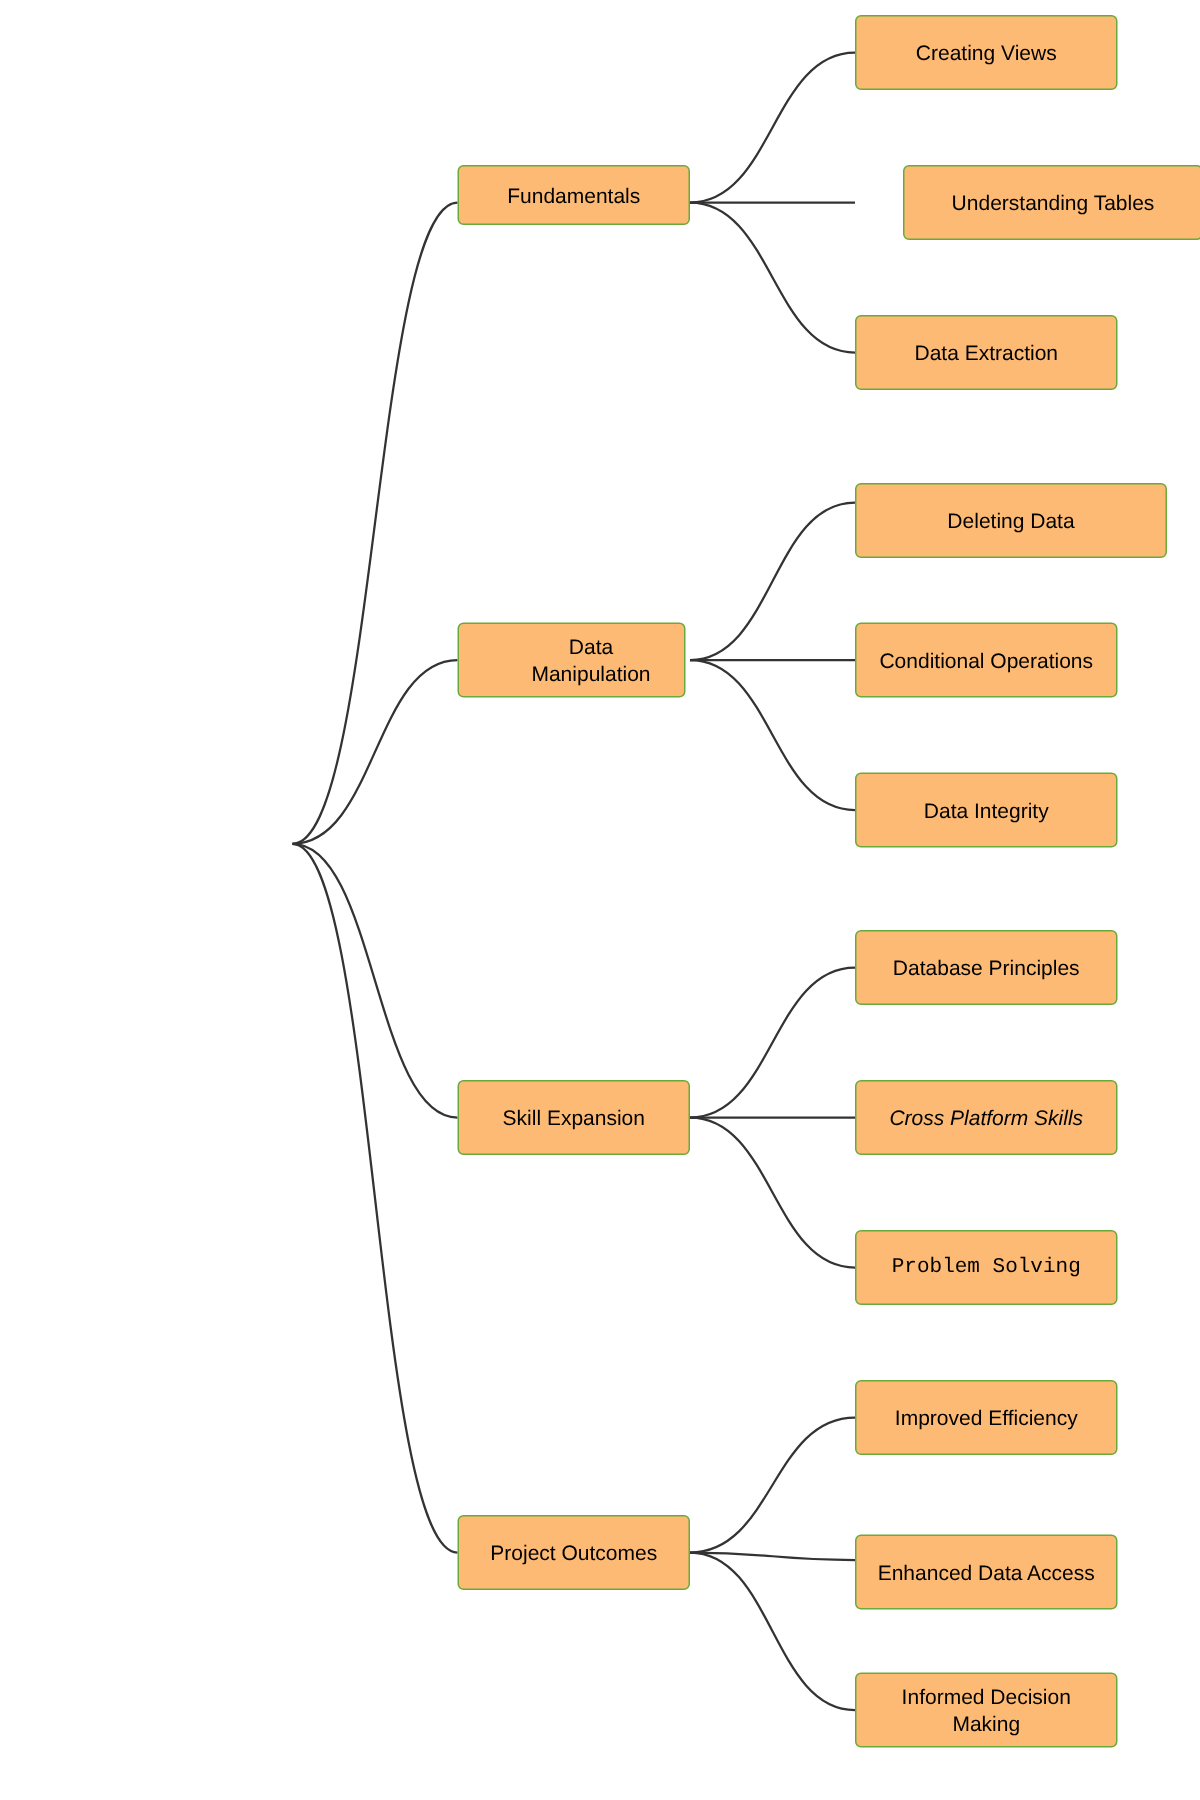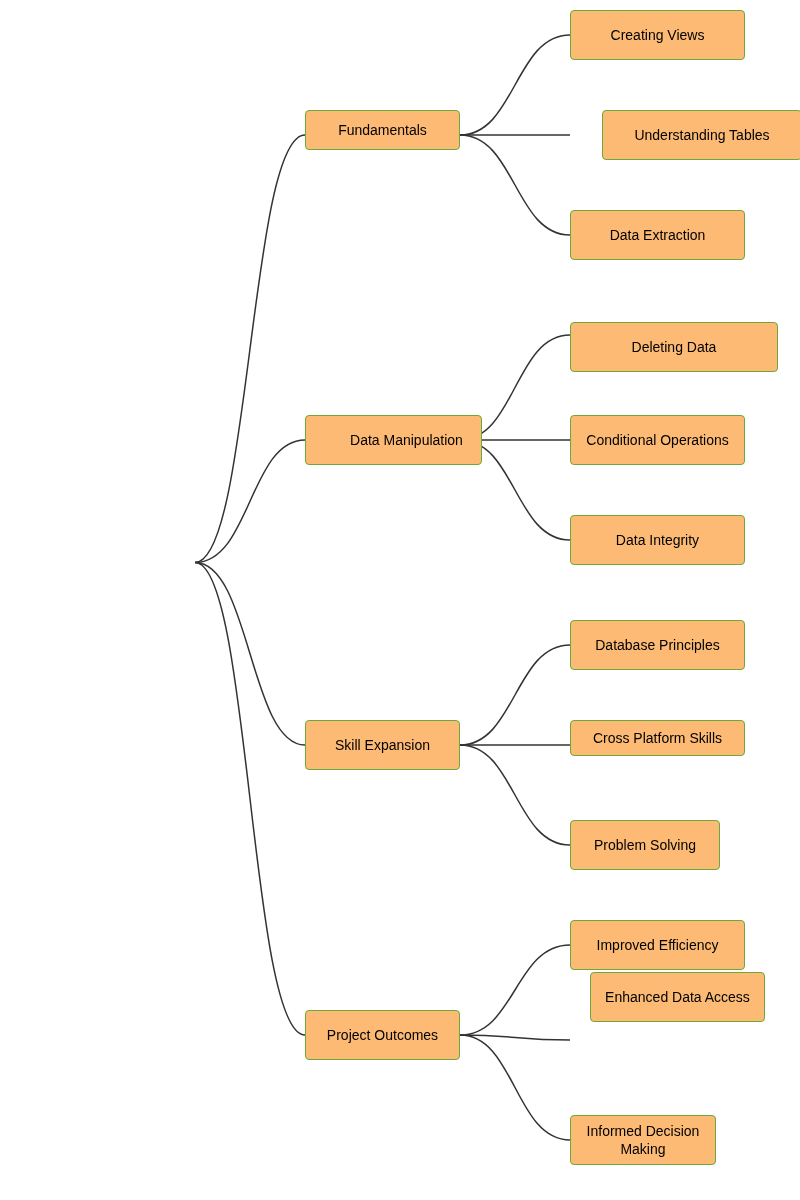--- a/index.html
+++ b/index.html
@@ -57,28 +57,28 @@
       <path d="M 460 440 C 515 440, 515 440, 570 440"></path>
       <path d="M 460 440 C 515 440, 515 540, 570 540"></path>
       <path d="M 460 745 C 515 745, 515 645, 570 645"></path>
       <path d="M 460 745 C 515 745, 515 745, 570 745"></path>
       <path d="M 460 745 C 515 745, 515 845, 570 845"></path>
       <path d="M 460 1035 C 515 1035, 515 945, 570 945"></path>
       <path d="M 460 1035 C 515 1035, 515 1040, 570 1040"></path>
       <path d="M 460 1035 C 515 1035, 515 1140, 570 1140"></path>
     </svg>
     <div class="node" style="left: 305px; top: 110px; width: 155px; height: 40px; white-space: pre-line;">Fundamentals</div>
-    <div class="node" style="left: 305px; top: 415px; width: 177px; height: 50px; white-space: pre-line; padding-left: 36px;">Data Manipulation</div>
+    <div class="node" style="left: 305px; top: 415px; width: 152px; height: 50px; white-space: pre-line; padding-left: 36px;">Data Manipulation</div>
     <div class="node" style="left: 305px; top: 720px; width: 155px; height: 50px; white-space: pre-line;">Skill Expansion</div>
     <div class="node" style="left: 305px; top: 1010px; width: 155px; height: 50px; white-space: pre-line;">Project Outcomes</div>
     <div class="node" style="left: 570px; top: 10px; width: 175px; height: 50px; white-space: pre-line;">Creating Views</div>
     <div class="node" style="left: 602px; top: 110px; width: 200px; height: 50px; white-space: pre-line;">Understanding Tables</div>
     <div class="node" style="left: 570px; top: 210px; width: 175px; height: 50px; white-space: pre-line;">Data Extraction</div>
     <div class="node" style="left: 570px; top: 310px; width: 208px; height: 50px; white-space: pre-line; margin-top: 12px;">Deleting Data</div>
     <div class="node" style="left: 570px; top: 415px; width: 175px; height: 50px; white-space: pre-line;">Conditional Operations</div>
     <div class="node" style="left: 570px; top: 515px; width: 175px; height: 50px; white-space: pre-line;">Data Integrity</div>
     <div class="node" style="left: 570px; top: 620px; width: 175px; height: 50px; white-space: pre-line;">Database Principles</div>
-    <div class="node" style="left: 570px; top: 720px; width: 175px; height: 36px; white-space: pre-line;">Cross Platform Skills</div>
-    <div class="node" style="left: 570px; top: 820px; width: 150px; height: 50px; white-space: pre-line;">Problem Solving</div>
+    <div class="node" style="left: 570px; top: 720px; width: 175px; height: 50px; white-space: pre-line; font-style: italic;">Cross Platform Skills</div>
+    <div class="node" style="left: 570px; top: 820px; width: 175px; height: 50px; white-space: pre-line; font-family: Liberation Mono, monospace;">Problem Solving</div>
     <div class="node" style="left: 570px; top: 920px; width: 175px; height: 50px; white-space: pre-line;">Improved Efficiency</div>
-    <div class="node" style="left: 570px; top: 972px; width: 175px; height: 50px; white-space: pre-line; margin-left: 20px;">Enhanced Data Access</div>
-    <div class="node" style="left: 570px; top: 1115px; width: 146px; height: 50px; white-space: pre-line;">Informed Decision Making</div>
+    <div class="node" style="left: 570px; top: 1023px; width: 175px; height: 50px; white-space: pre-line;">Enhanced Data Access</div>
+    <div class="node" style="left: 570px; top: 1115px; width: 175px; height: 50px; white-space: pre-line;">Informed Decision Making</div>
   </div>
 
 </body></html>

